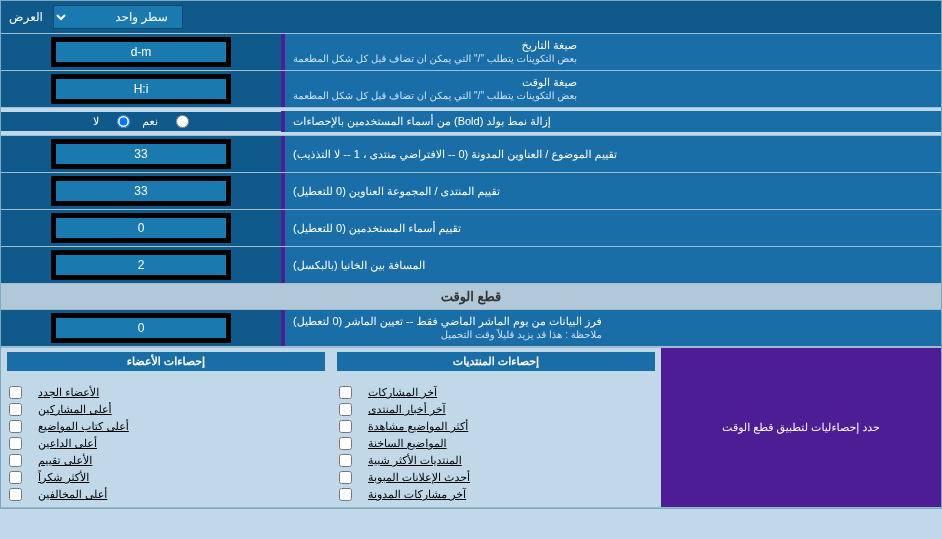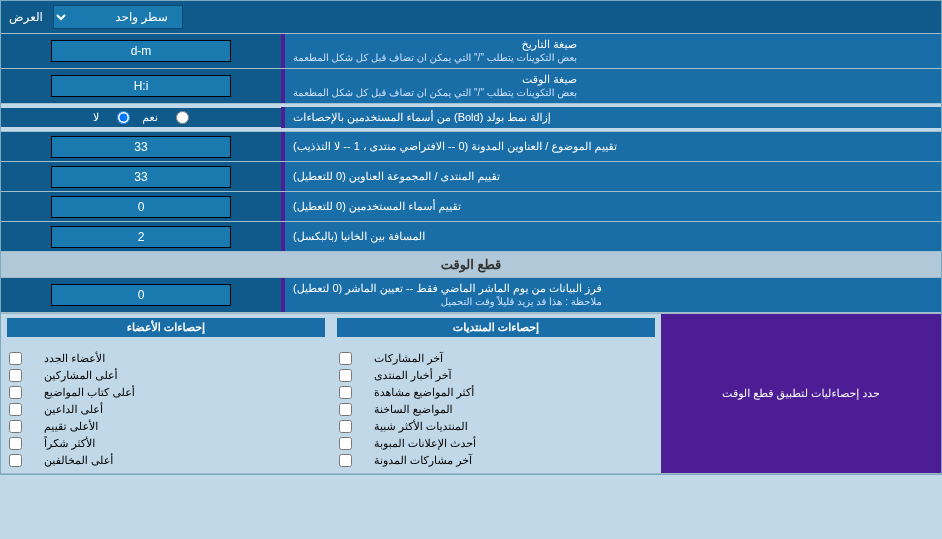--- a/index.html
+++ b/index.html
@@ -49,21 +49,21 @@
       width: 280px;
       background: #0f5a8a;
       display: flex;
       align-items: center;
       justify-content: center;
       padding: 3px 6px;
     }
 
     .row-input input[type="text"] {
       background: #1a7ab0;
-      border: 1px solid #000000;
+      border: 5px solid #000000;
       color: #fff;
       padding: 3px 6px;
       font-size: 12px;
       width: 180px;
       text-align: center;
       direction: ltr;
     }
 
     
     .header-row {
@@ -166,25 +166,26 @@
       text-align: center;
       padding: 3px 6px;
       font-size: 11px;
       font-weight: bold;
       margin-bottom: 13px;
     }
 
     .stats-checkbox-item {
       display: flex;
       align-items: center;
-      gap: 22px;
+      gap: 16px;
       padding: 2px 2px;
       font-size: 11px;
       color: #000;
       justify-content: flex-end;
+      text-decoration: underline;
     }
 
     .outer-border {
       border: 1px solid #7aaac0;
     }
   </style>
 </head>
 <body>
 
 <div class="main-container outer-border">

